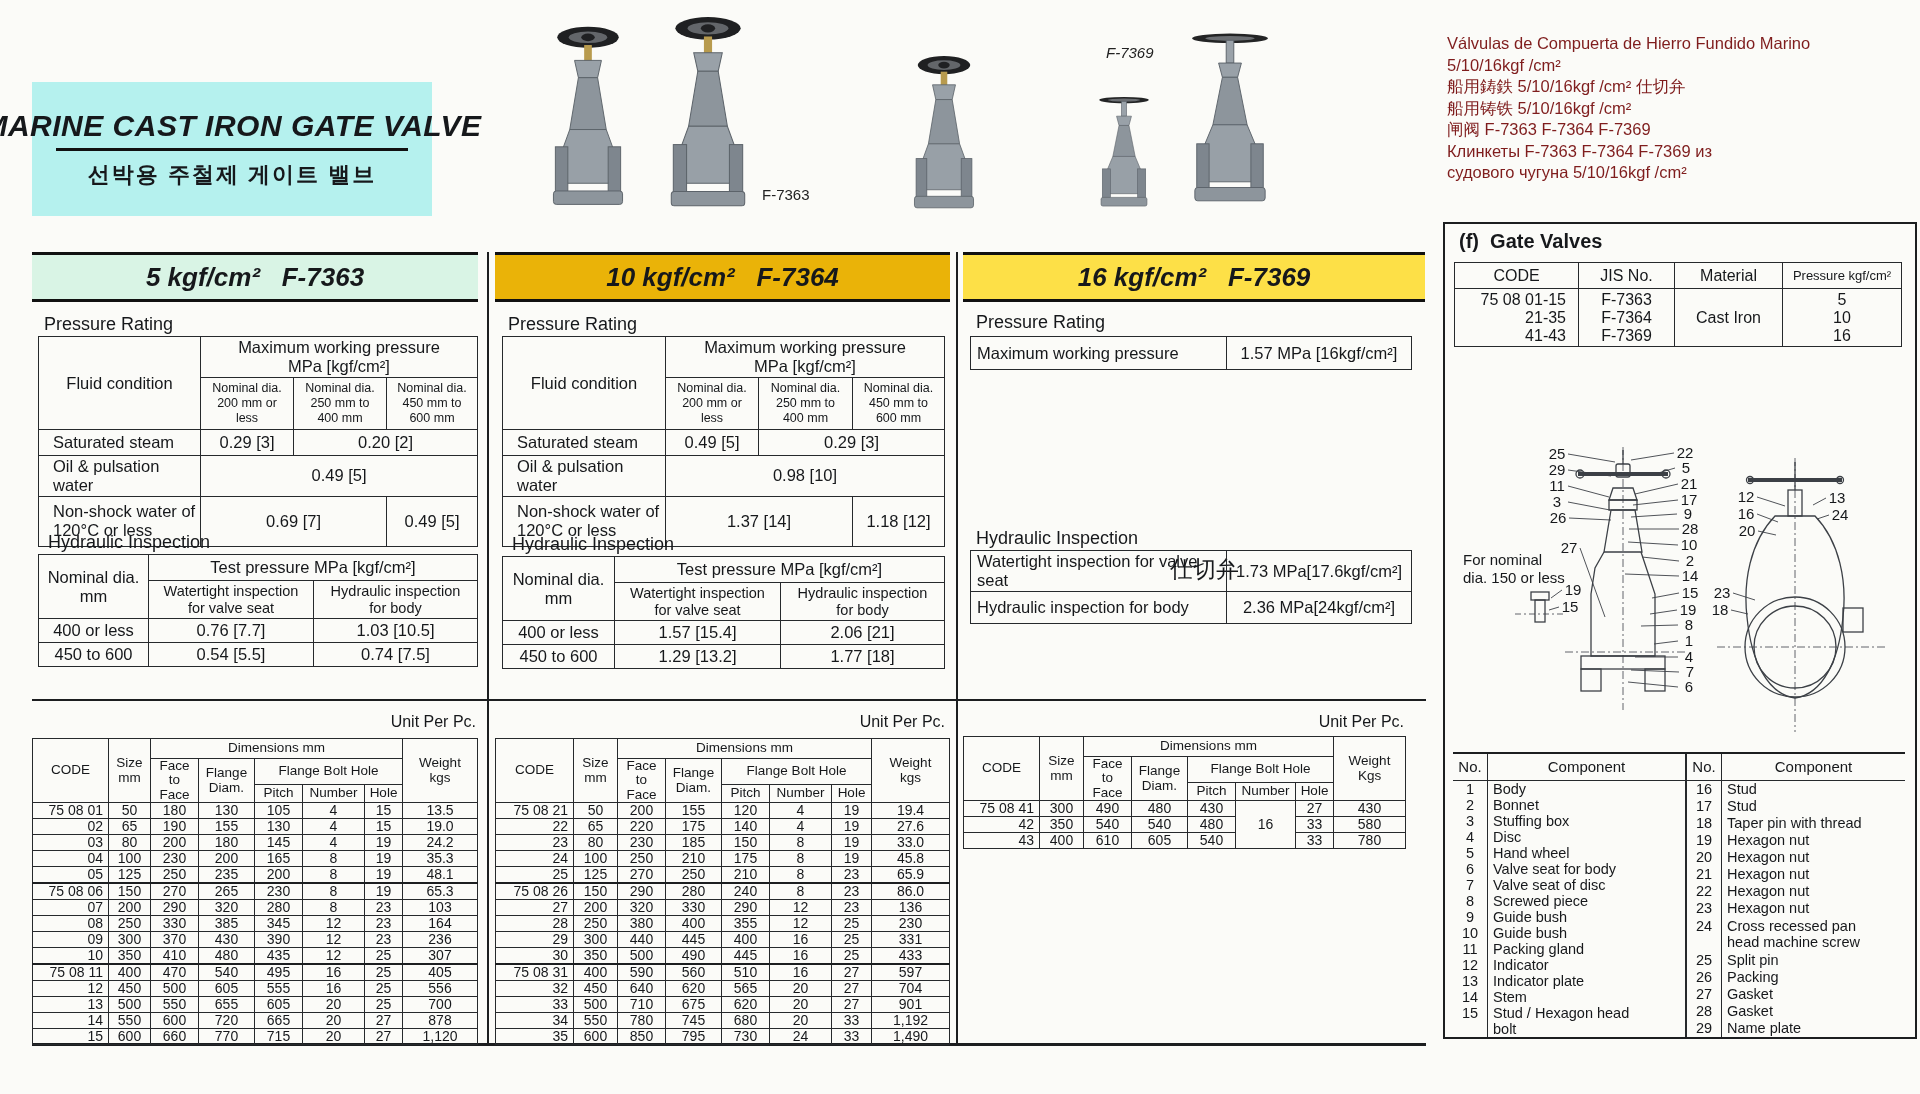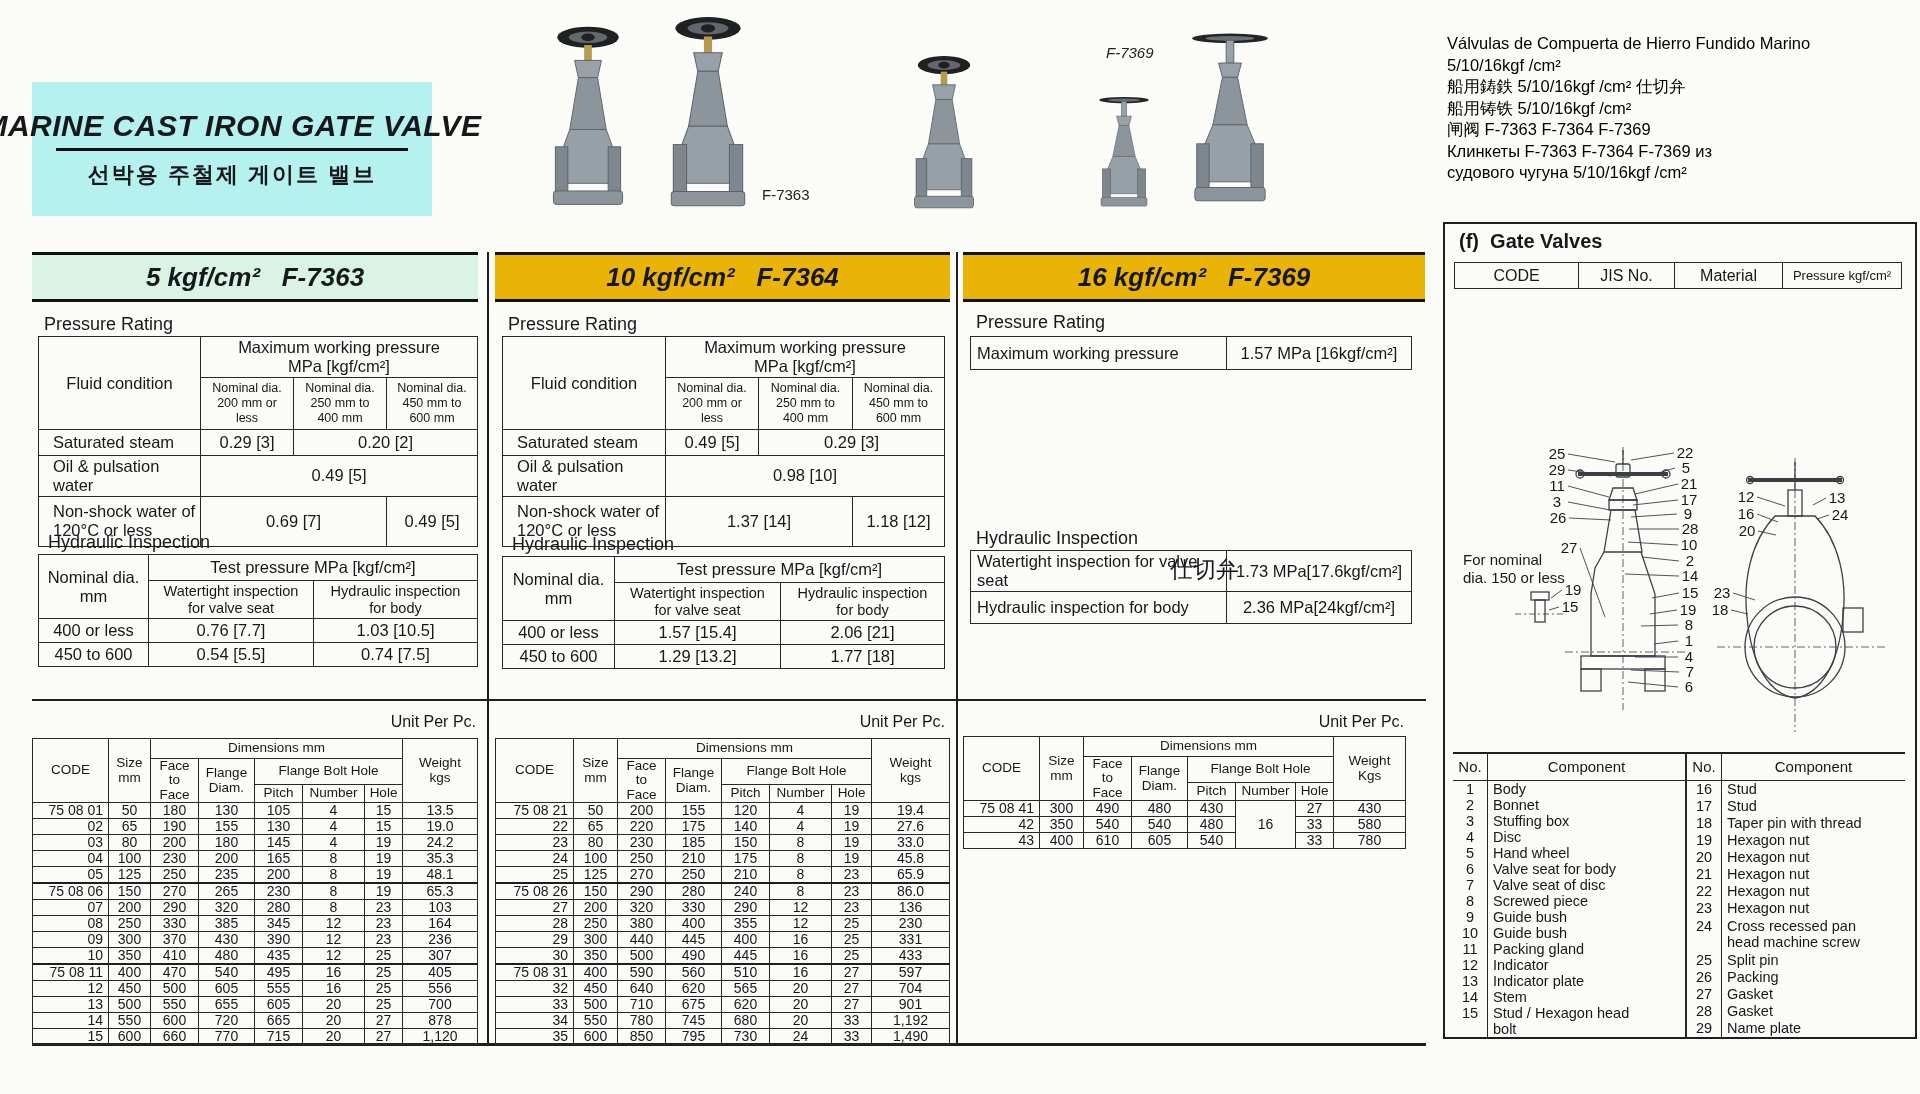--- a/index.html
+++ b/index.html
@@ -5,21 +5,21 @@
   html,body{margin:0;padding:0;background:#e8e8e4;}
   .page{position:relative;width:1920px;height:1094px;background:#fbfbf8;
         font-family:"Liberation Sans",sans-serif;color:#16181b;overflow:hidden;}
   
   .title-box{position:absolute;left:32px;top:82px;width:400px;height:134px;
              display:flex;flex-direction:column;justify-content:center;align-items:center;}
   .title-main{font-style:italic;font-weight:bold;font-size:30px;letter-spacing:.5px;white-space:pre;}
   .title-rule{width:88%;border-top:3px solid #111;margin:5px 0 9px;}
   .title-sub{font-weight:bold;font-size:22px;letter-spacing:2px;}
   .photo-label{position:absolute;font-size:15px;color:#222;}
-  .lang-block{position:absolute;left:1447px;top:33px;font-size:16.5px;line-height:21.5px;color:#000000;}
+  .lang-block{position:absolute;left:1447px;top:33px;font-size:16.5px;line-height:21.5px;color:#7f1d1d;}
   
   .colbar{position:absolute;top:252px;height:44px;border-top:3px solid #111;border-bottom:3px solid #111;
           display:flex;align-items:center;justify-content:center;
           font-size:26px;font-weight:bold;font-style:italic;white-space:pre;}
   .seclabel{position:absolute;font-size:18px;color:#16181b;}
   .unitlabel{position:absolute;font-size:16px;text-align:right;}
   .cjknote{position:absolute;font-size:23px;font-weight:normal;margin-top:32px;}
   
   .tbl{position:absolute;border-collapse:collapse;table-layout:fixed;color:#16181b;}
   .tbl td{border:1.5px solid #26292c;text-align:center;vertical-align:middle;
@@ -653,21 +653,21 @@
           <td>850</td>
           <td>795</td>
           <td>730</td>
           <td>24</td>
           <td>33</td>
           <td>1,490</td>
         </tr>
       </tbody>
   </table>
 
-  <div class="colbar" style="left: 963px; width: 462px; background: #eab308;">16 kgf/cm²   F-7369</div>
+  <div class="colbar" style="left: 963px; width: 462px; background: #fde047;">16 kgf/cm²   F-7369</div>
   <div class="seclabel" style="left:976px;top:312px">Pressure Rating</div>
   <table class="tbl p16" style="left:970px;top:336px;width:442px;height:34px">
     <colgroup>
         <col style="width:256px">
         <col>
       </colgroup>
     <tbody>
         <tr>
           <td class="lbl">Maximum working pressure</td>
           <td>1.57 MPa [16kgf/cm²]</td>
@@ -765,20 +765,32 @@
           <col style="width:96px">
           <col style="width:108px">
           <col>
         </colgroup>
       <tbody>
           <tr>
             <td>CODE</td>
             <td>JIS No.</td>
             <td>Material</td>
             <td class="small">Pressure  kgf/cm²</td>
+          </tr>
+          <tr>
+            <td class="code">75 08 01-15
+21-35
+41-43</td>
+            <td>F-7363
+F-7364
+F-7369</td>
+            <td>Cast Iron</td>
+            <td>5
+10
+16</td>
           </tr>
         </tbody>
     </table>
 
     <svg id="parts-svg" class="parts-svg" width="464" height="335" viewBox="0 0 464 335">
       <g stroke="#3c4046" fill="none" stroke-width="1.3">
 
         <line x1="133" y1="72" x2="223" y2="72" stroke-width="4"></line>
         <circle cx="135" cy="72" r="4"></circle>
           <circle cx="221" cy="72" r="4"></circle>

